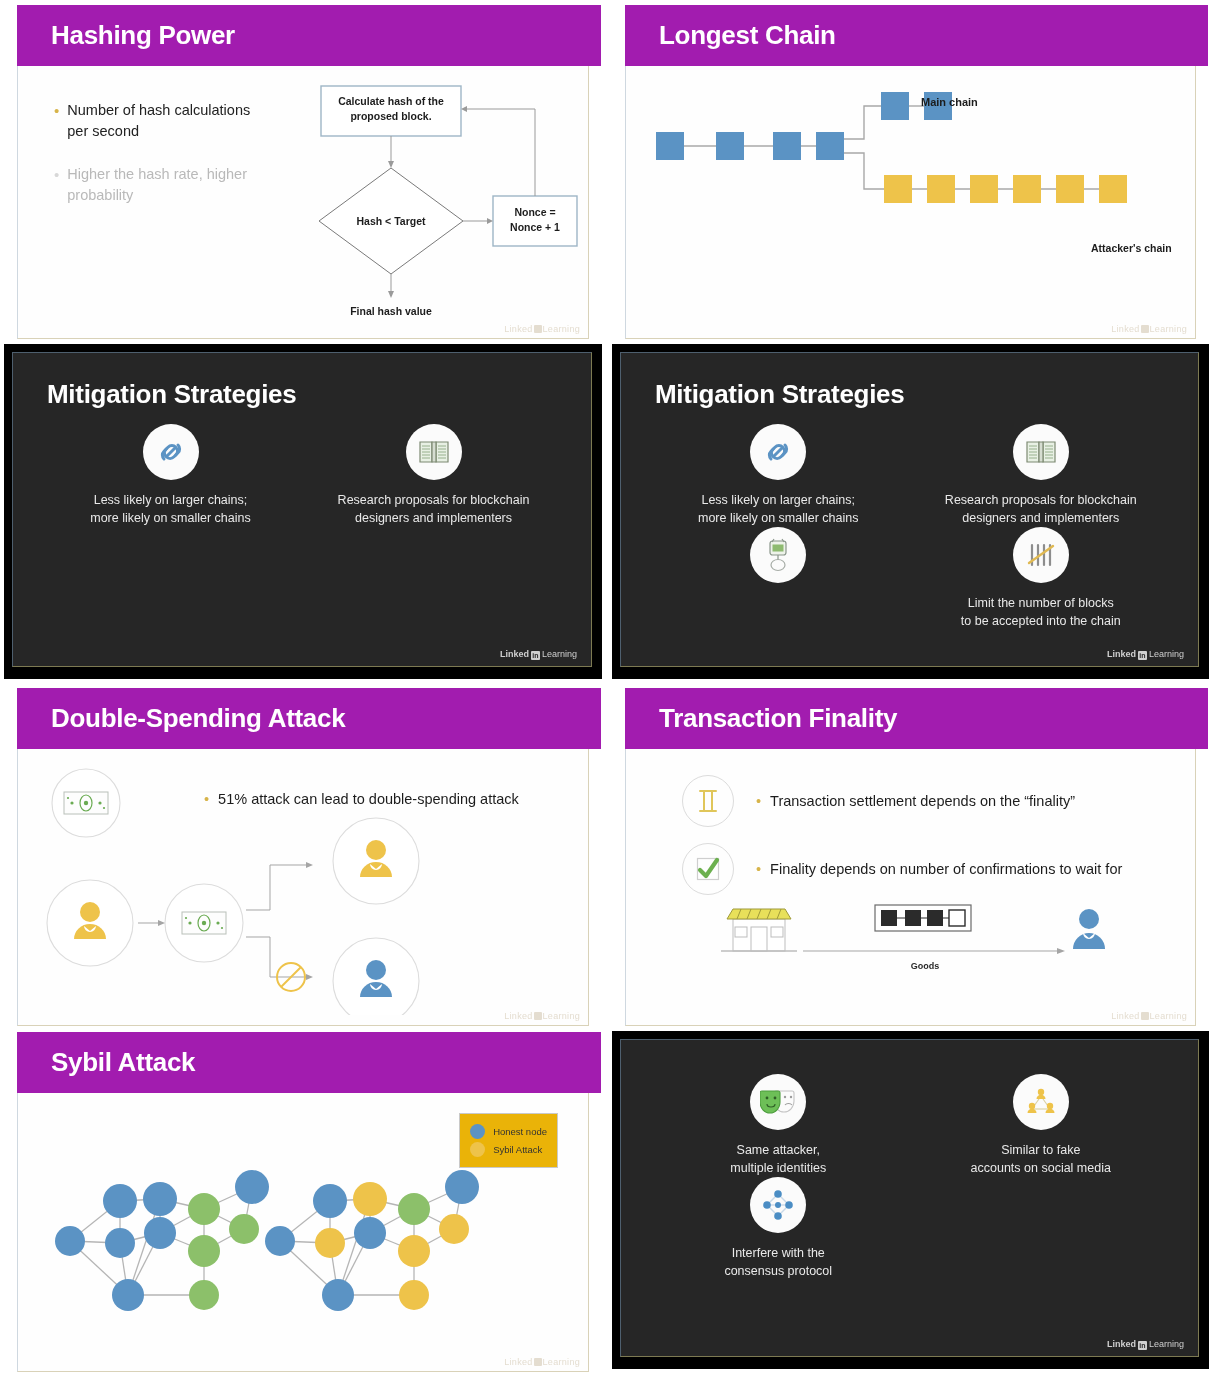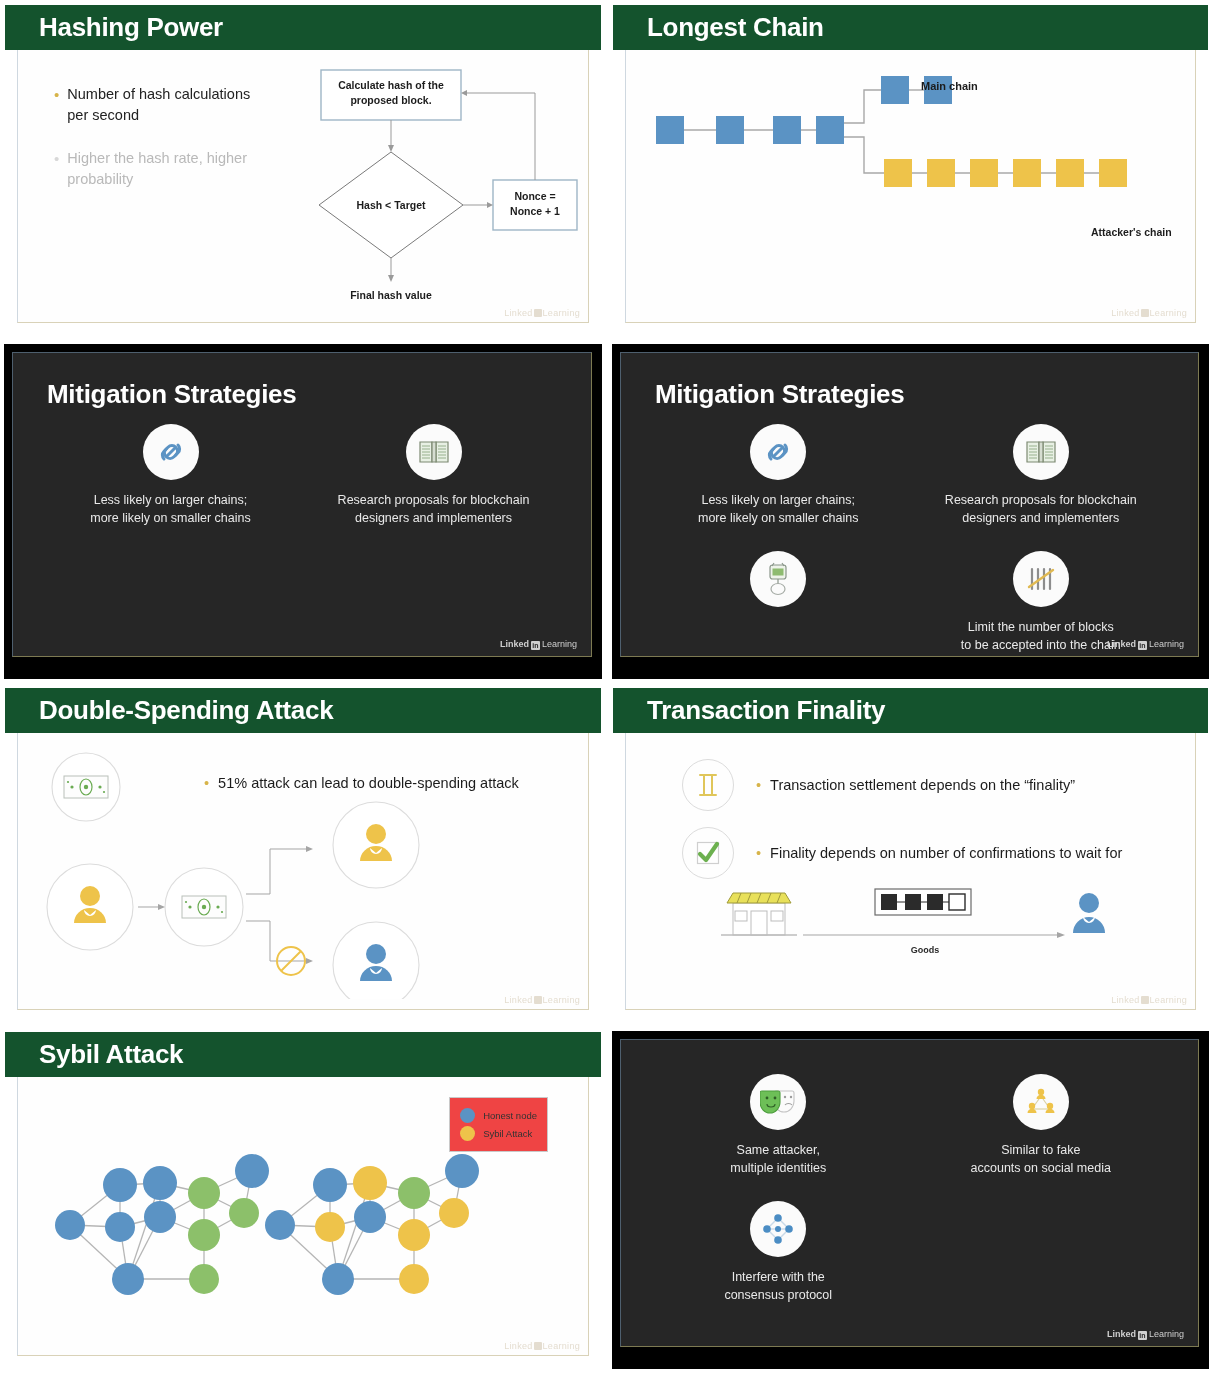--- a/index.html
+++ b/index.html
@@ -15,63 +15,63 @@
     grid-template-rows:340px 343px 344px 346px;
     background:#ffffff;
     box-sizing:border-box;
   }
   .cell{position:relative;overflow:hidden;box-sizing:border-box;padding:4px 6px 4px 4px;}
 
   
   .slide{position:relative;width:100%;height:100%;box-sizing:border-box;}
   .slide.light{background:#ffffff;border:1px solid #ffffff;}
   .hdr{
-    background:#14532d;color:#ffffff;
-    height:45px;display:flex;align-items:center;
-    padding-left:34px;box-sizing:border-box;
+    background:#a21caf;color:#ffffff;
+    height:61px;display:flex;align-items:center;
+    padding-left:34px;box-sizing:border-box;margin-left:12px;
   }
   .hdr .t{font-size:26px;font-weight:bold;letter-spacing:-0.3px;}
   .body{
     position:relative;height:calc(100% - 57px);
     background:#fefefe;
     border-left:1px solid #cfd8e0;
     border-right:1px solid #d9d2b8;
     border-bottom:1px solid #d9d2b8;
     margin:0 12px 4px 12px;
     box-sizing:border-box;
   }
   .wm{
     position:absolute;right:8px;bottom:4px;
     font-size:9px;color:#e4ddd0;letter-spacing:.3px;
     white-space:nowrap;
   }
   .wm .box{display:inline-block;width:8px;height:8px;background:#e4ddd0;
     vertical-align:-1px;margin:0 1px;border-radius:1px;}
 
   
-  .slide.dark{background:#000000;padding:8px 10px 22px 8px;box-sizing:border-box;}
+  .slide.dark{background:#000000;padding:8px 10px 12px 8px;box-sizing:border-box;}
   .darkin{
     width:100%;height:100%;background:#262626;box-sizing:border-box;
     border-top:1px solid #4e5f6e;border-left:1px solid #4e5f6e;
     border-right:1px solid #7d7a52;border-bottom:1px solid #7d7a52;
     position:relative;padding:20px 26px;
   }
   .darkin h1{
     margin:6px 0 0 8px;font-size:26px;font-weight:bold;color:#fff;letter-spacing:-0.3px;
   }
   .wmd{
     position:absolute;right:14px;bottom:6px;font-size:9px;color:#cfcfcf;white-space:nowrap;
     font-weight:bold;
   }
   .wmd .lin{display:inline-block;width:9px;height:9px;background:#cfcfcf;color:#262626;
     font-size:7px;line-height:9px;text-align:center;border-radius:1px;vertical-align:-1px;margin:0 2px;}
   .wmd .lt{font-weight:normal;}
 
   
-  .cards{display:grid;grid-template-columns:1fr 1fr;margin-top:14px;row-gap:24px;}
+  .cards{display:grid;grid-template-columns:1fr 1fr;margin-top:14px;row-gap:0;}
   .card{display:flex;flex-direction:column;align-items:center;}
   .bubble{
     width:56px;height:56px;border-radius:50%;background:#fbfbfb;
     display:flex;align-items:center;justify-content:center;margin-bottom:11px;
   }
   .card .cap{color:#e9e9e9;font-size:12.5px;line-height:18px;text-align:center;}
 
   
   .bullets{position:absolute;left:36px;top:34px;width:210px;}
   .bullet{display:flex;font-size:14.5px;line-height:21px;color:#222;margin-bottom:22px;}
@@ -87,21 +87,21 @@
      display:flex;align-items:center;justify-content:center;flex:0 0 auto;}
   .tftext{margin-left:22px;display:flex;align-items:flex-start;font-size:14.5px;color:#1c1c1c;}
   .tftext .dot{color:#d7b44a;margin-right:9px;}
 
   
   .dsbullet{display:flex;align-items:center;font-size:14.5px;color:#1c1c1c;}
   .dsbullet .dot{color:#d7b44a;margin-right:9px;}
 
   
   .legend{
-    position:absolute;right:40px;top:20px;border:1px solid #c9c9c9;background:#ef4444;
+    position:absolute;right:30px;top:20px;border:1px solid #c9c9c9;background:#eab308;
     padding:7px 10px;font-size:9.5px;color:#333;
   }
   .legend .lrow{display:flex;align-items:center;margin:3px 0;}
   .legend .sw{width:15px;height:15px;border-radius:50%;margin-right:8px;}
 </style>
 </head>
 <body>
 
 <div class="grid">
 

